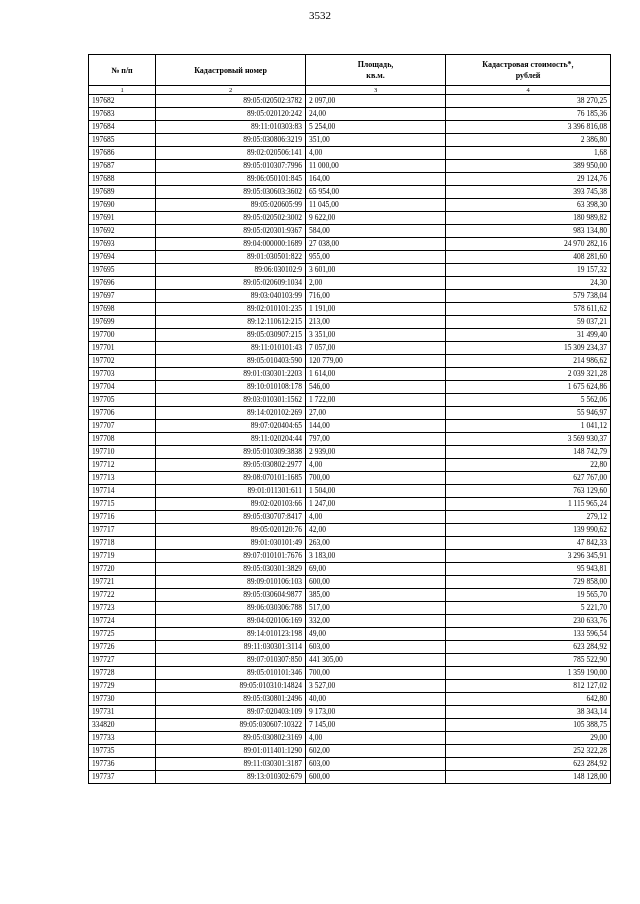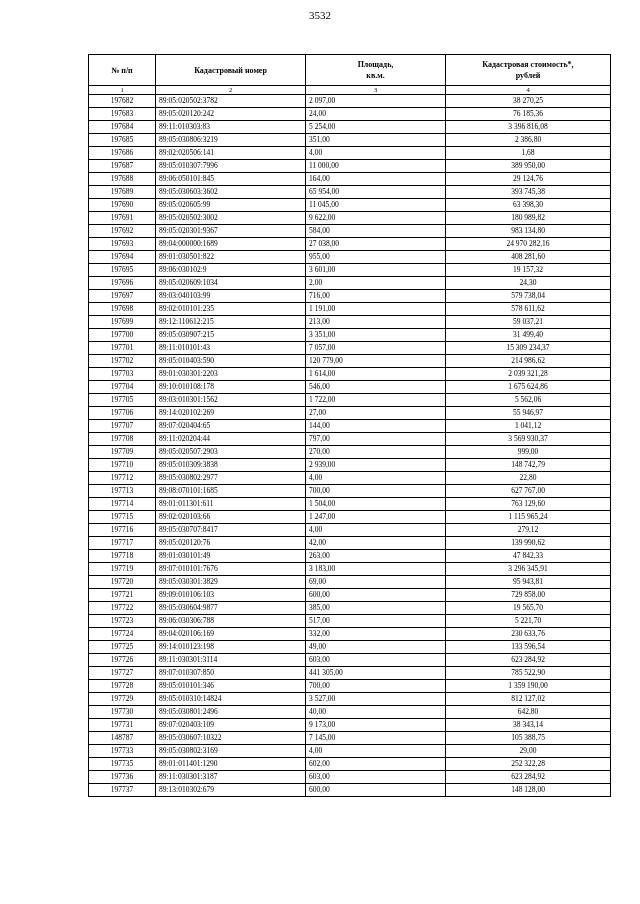--- a/index.html
+++ b/index.html
@@ -44,24 +44,24 @@
     padding: 4px 2px;
     line-height: 11px;
     font-size: 8px;
   }
   tr.colnum-row td {
     text-align: center;
     font-size: 6.5px;
     line-height: 8px;
     padding: 0 2px;
   }
-  td.c0 { text-align: center; margin-top: 12px; }
-  td.c1 { text-align: left; }
+  td.c0 { text-align: left; margin-top: 12px; }
+  td.c1 { text-align: right; }
   td.c2 { text-align: left; padding-right: 5px; }
-  td.c3 { text-align: center; padding-right: 5px; }
+  td.c3 { text-align: right; padding-right: 5px; }
   col.col-num   { width: 67px; }
   col.col-cad   { width: 150px; }
   col.col-area  { width: 140px; }
   col.col-value { width: 165px; }
 </style>
 </head>
 <body>
 
 <div class="page">
   <div class="page-number">3532</div>
@@ -246,26 +246,20 @@
           <td class="c2">144,00</td>
           <td class="c3">1 041,12</td>
         </tr>
         <tr>
           <td class="c0">197708</td>
           <td class="c1">89:11:020204:44</td>
           <td class="c2">797,00</td>
           <td class="c3">3 569 930,37</td>
         </tr>
         <tr>
-          <td class="c0">197709</td>
-          <td class="c1">89:05:020507:2903</td>
-          <td class="c2">270,00</td>
-          <td class="c3">999,00</td>
-        </tr>
-        <tr>
           <td class="c0">197710</td>
           <td class="c1">89:05:010309:3838</td>
           <td class="c2">2 939,00</td>
           <td class="c3">148 742,79</td>
         </tr>
         <tr>
           <td class="c0">197712</td>
           <td class="c1">89:05:030802:2977</td>
           <td class="c2">4,00</td>
           <td class="c3">22,80</td>
@@ -378,21 +372,21 @@
           <td class="c2">40,00</td>
           <td class="c3">642,80</td>
         </tr>
         <tr>
           <td class="c0">197731</td>
           <td class="c1">89:07:020403:109</td>
           <td class="c2">9 173,00</td>
           <td class="c3">38 343,14</td>
         </tr>
         <tr>
-          <td class="c0">148787</td>
+          <td class="c0">334820</td>
           <td class="c1">89:05:030607:10322</td>
           <td class="c2">7 145,00</td>
           <td class="c3">105 388,75</td>
         </tr>
         <tr>
           <td class="c0">197733</td>
           <td class="c1">89:05:030802:3169</td>
           <td class="c2">4,00</td>
           <td class="c3">29,00</td>
         </tr>

